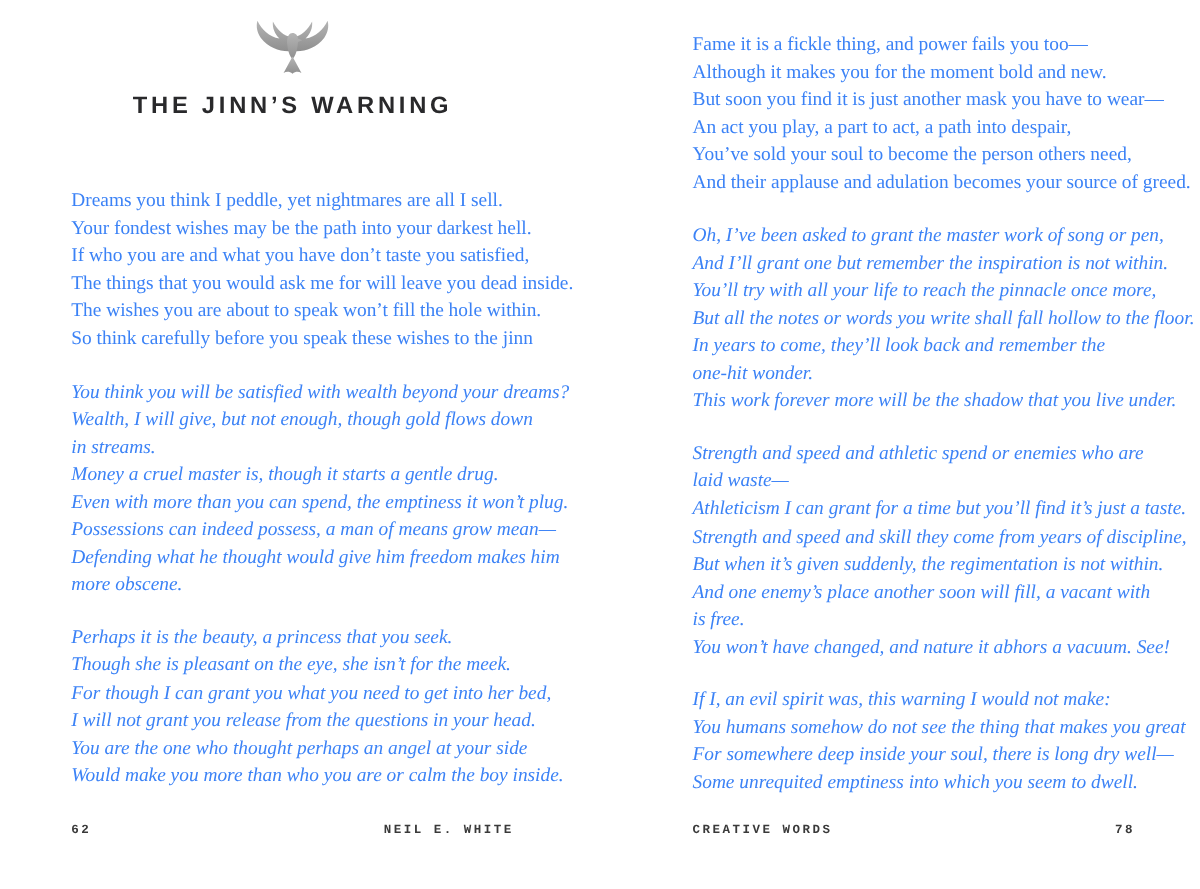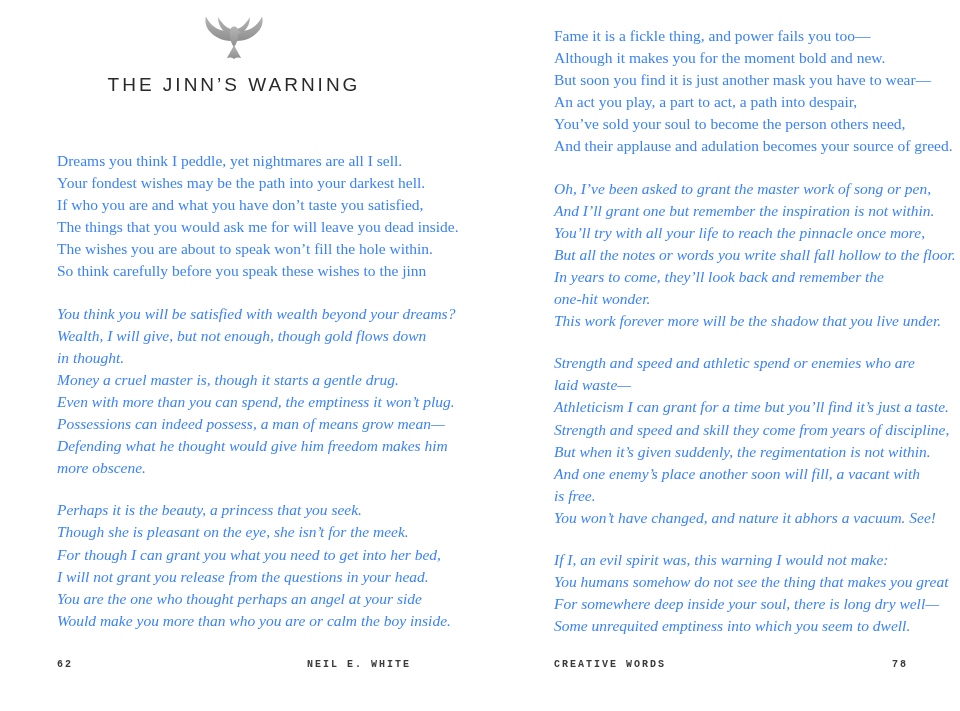--- a/index.html
+++ b/index.html
@@ -16,21 +16,21 @@
 
   .ornament {
     position: absolute; top: 12px; left: 0; width: 100%;
     display: flex; justify-content: center;
   }
 
   .poem-title {
     position: absolute; top: 74px; left: 0; width: 100%;
     margin: 0; text-align: center;
     font-family: "Liberation Sans", sans-serif;
-    font-weight: normal;
+    font-weight: bold;
     font-size: 19px;
     letter-spacing: 3px;
     color: #29292b;
     white-space: nowrap;
   }
 
   .poem {
     position: absolute; left: 0; width: 100%;
     font-size: 15.5px;
     line-height: 22.1px;
@@ -80,21 +80,21 @@
         <div class="poem-line">Dreams you think I peddle, yet nightmares are all I sell.</div>
         <div class="poem-line">Your fondest wishes may be the path into your darkest hell.</div>
         <div class="poem-line">If who you are and what you have don’t taste you satisfied,</div>
         <div class="poem-line">The things that you would ask me for will leave you dead inside.</div>
         <div class="poem-line">The wishes you are about to speak won’t fill the hole within.</div>
         <div class="poem-line">So think carefully before you speak these wishes to the jinn</div>
       </div>
       <div class="stanza">
         <div class="poem-line">You think you will be satisfied with wealth beyond your dreams?</div>
         <div class="poem-line">Wealth, I will give, but not enough, though gold flows down</div>
-        <div class="poem-line">in thought.</div>
+        <div class="poem-line">in streams.</div>
         <div class="poem-line">Money a cruel master is, though it starts a gentle drug.</div>
         <div class="poem-line">Even with more than you can spend, the emptiness it won’t plug.</div>
         <div class="poem-line">Possessions can indeed possess, a man of means grow mean—</div>
         <div class="poem-line">Defending what he thought would give him freedom makes him</div>
         <div class="poem-line">more obscene.</div>
       </div>
       <div class="stanza">
         <div class="poem-line">Perhaps it is the beauty, a princess that you seek.</div>
         <div class="poem-line">Though she is pleasant on the eye, she isn’t for the meek.</div>
         <div class="poem-line">For though I can grant you what you need to get into her bed,</div>

